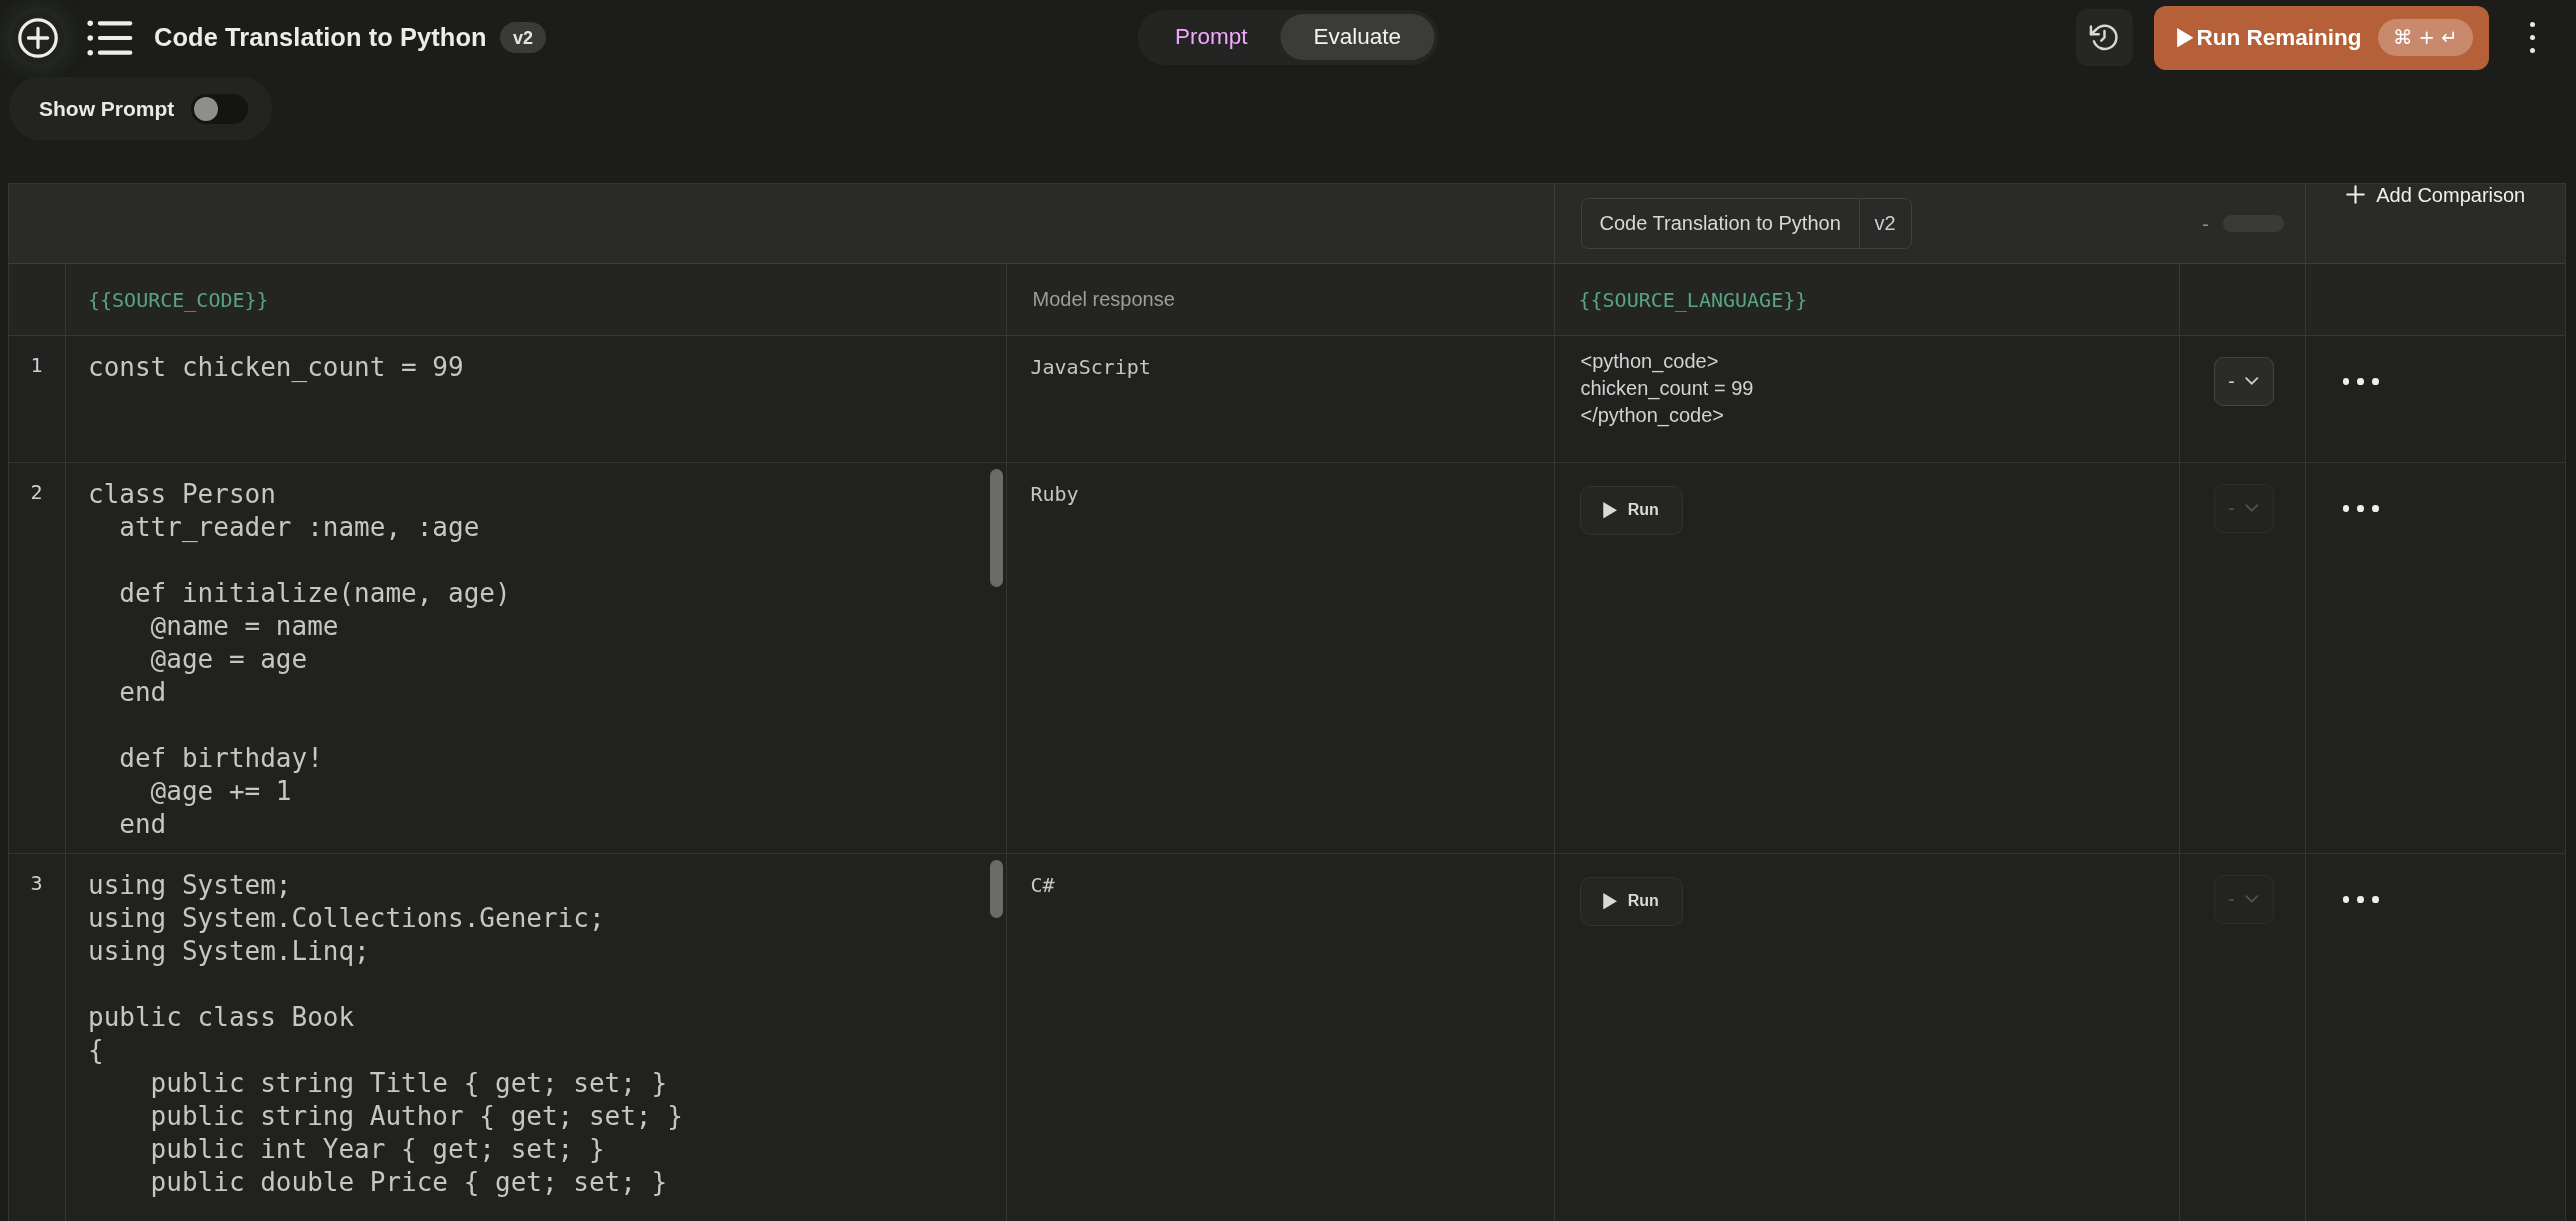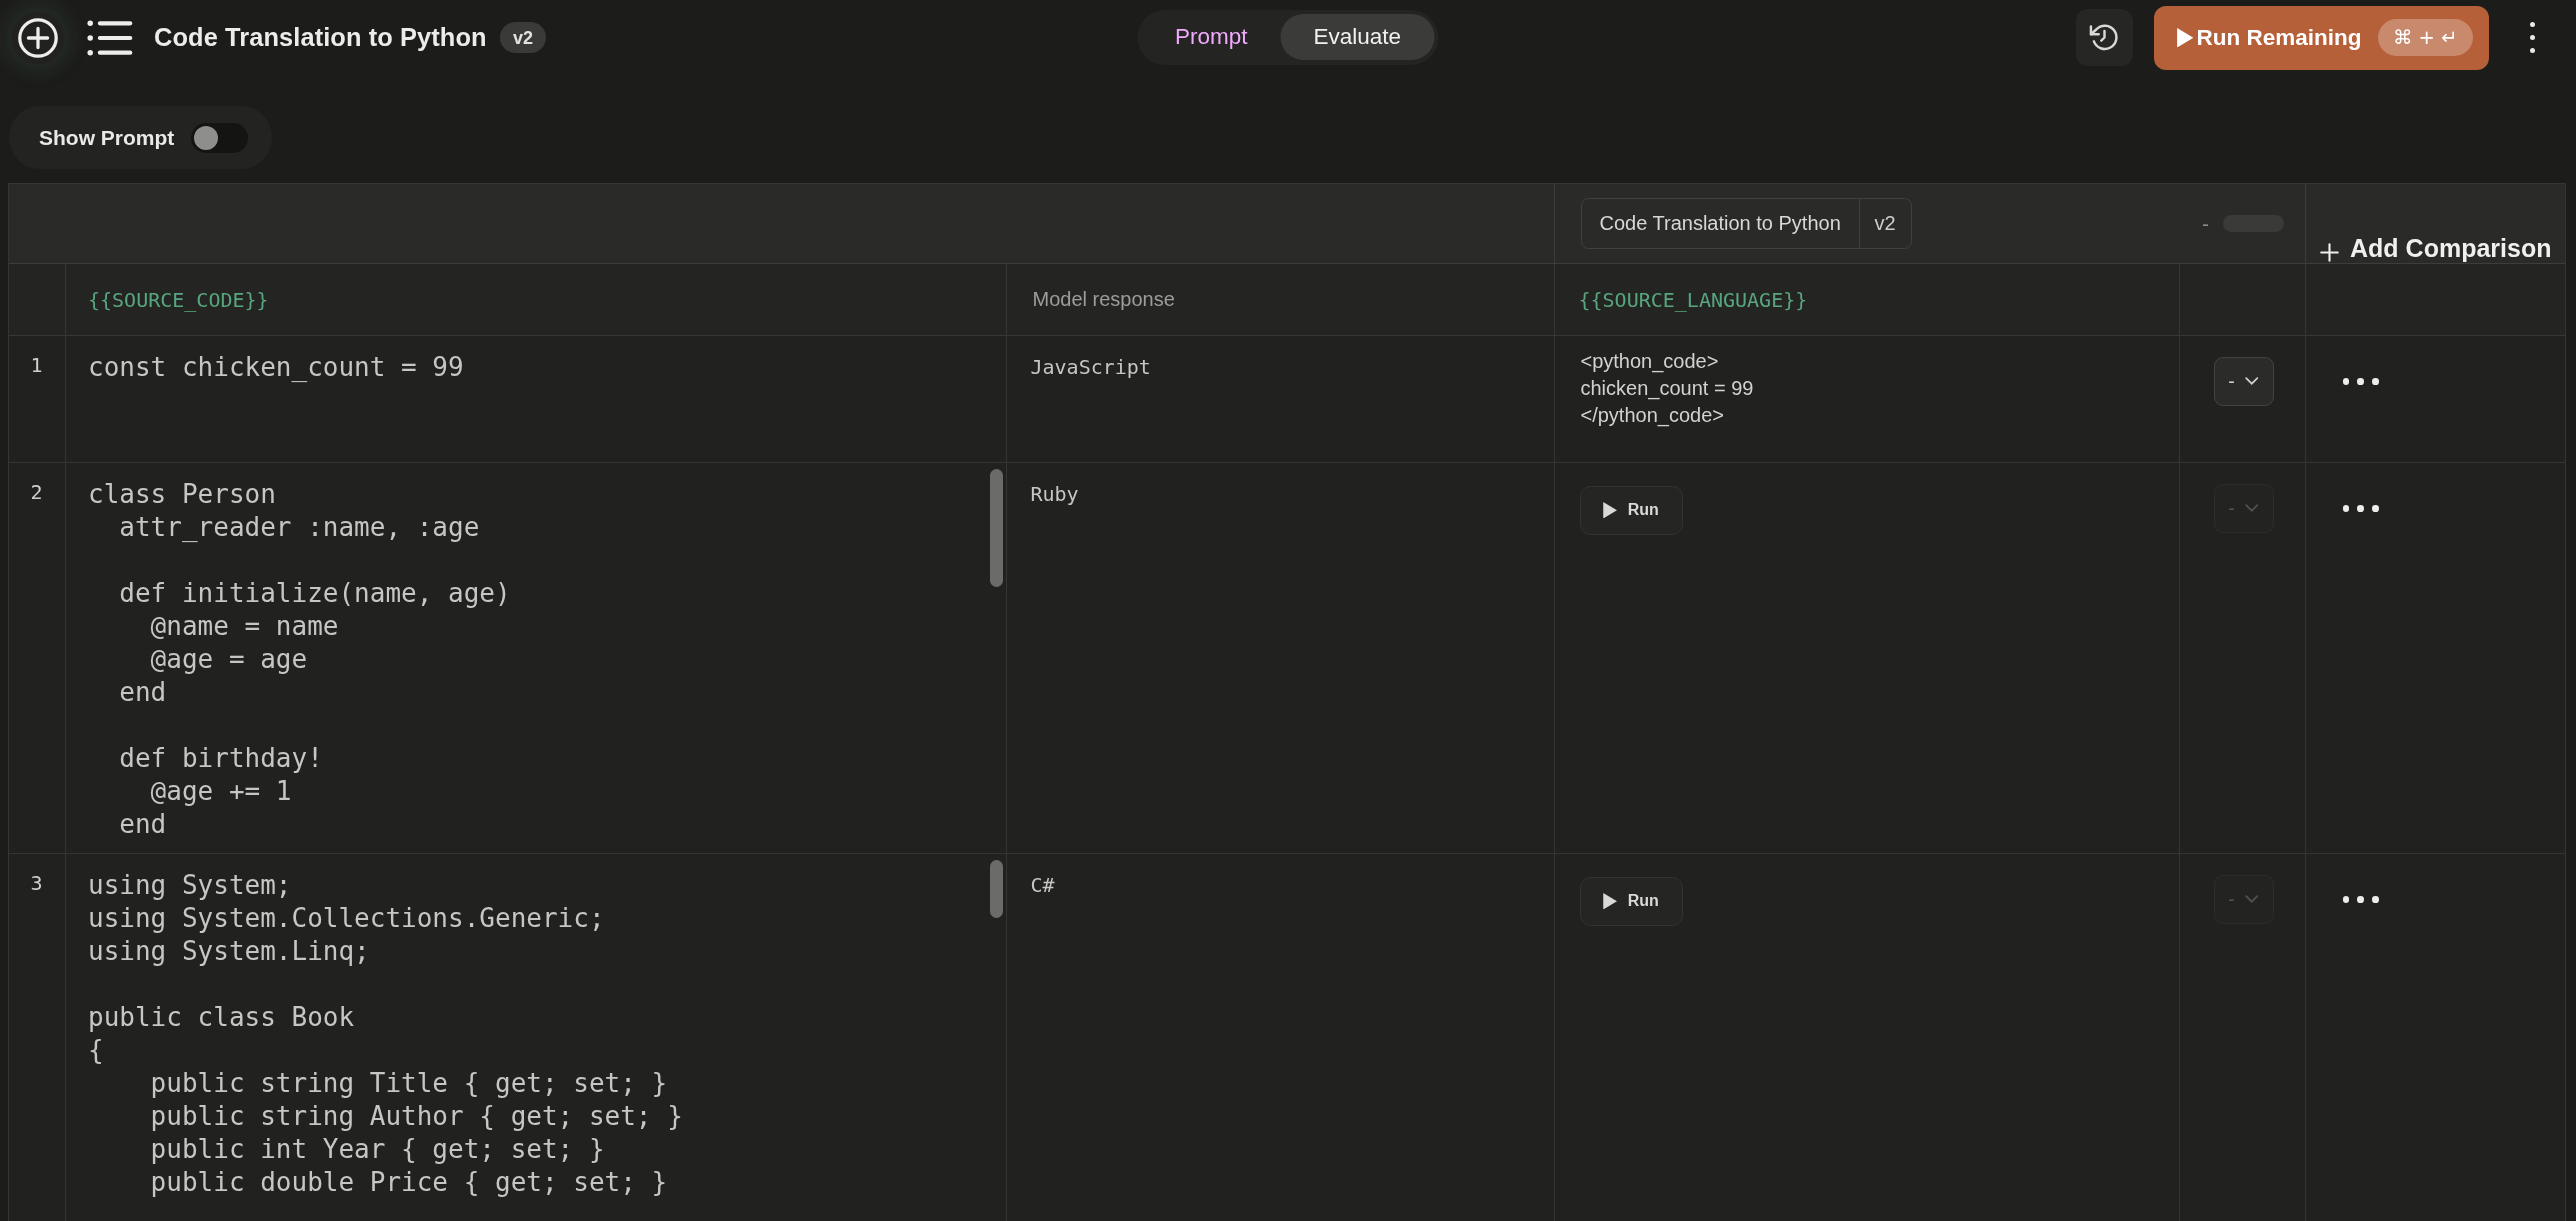--- a/index.html
+++ b/index.html
@@ -42,21 +42,21 @@
   .run-remaining{margin-left:21px;height:64px;border:none;border-radius:12px;background:var(--orange);
     color:#fff;display:flex;align-items:center;padding:0 16.5px 0 22.5px;cursor:pointer}
   .run-remaining .lbl{font-size:22.5px;font-weight:700;margin-left:3px;white-space:nowrap}
   .shortcut{margin-left:16.5px;background:rgba(255,255,255,0.26);border-radius:18.7px;height:37px;
     display:flex;align-items:center;padding:0 15px;font-size:19.5px;color:#fff;
     font-family:"DejaVu Sans",sans-serif;white-space:nowrap}
   .kebab{margin-left:27px;width:33px;height:57px;display:flex;flex-direction:column;align-items:center;justify-content:center;gap:7.5px}
   .kebab i{width:5.2px;height:5.2px;border-radius:50%;background:#e8e8e6;display:block}
 
   
-  .show-prompt{position:absolute;left:9px;top:106px;height:63px;background:#232321;border-radius:31px;
+  .show-prompt{position:absolute;left:9px;top:77px;height:63px;background:#232321;border-radius:31px;
     display:flex;align-items:center;padding:0 24px 0 30px;gap:16.5px}
   .show-prompt .sp-label{font-size:21px;font-weight:600;color:#e9e9e7;white-space:nowrap}
   .toggle{width:57px;height:30px;border-radius:15px;background:#141412;position:relative;cursor:pointer;flex:none}
   .toggle .knob{position:absolute;left:3px;top:3px;width:24px;height:24px;border-radius:50%;background:#8e8e8c}
 
   
   .tbl{position:absolute;left:7.5px;top:183px;width:2558px;height:1038px;background:var(--table-bg);
     border-top:0.7px solid var(--line);border-left:0.7px solid var(--line);border-right:0.7px solid var(--line);
     display:grid;grid-template-columns:57px 941px 548px 625px 126px 1fr;
     grid-template-rows:80px 72px 127px 391px 1fr;}
@@ -68,22 +68,22 @@
 
   .cmp-main{grid-column:4/6;display:flex;align-items:center;justify-content:space-between;
     padding:0 21px 0 26px}
   .cmp-chip{display:flex;align-items:stretch;border:0.7px solid #414140;border-radius:7.5px;height:51px;overflow:hidden}
   .cmp-chip .name{display:flex;align-items:center;padding:0 18px;font-size:20px;color:#d8d8d6;white-space:nowrap}
   .cmp-chip .vdiv{width:0.7px;background:#414140}
   .cmp-chip .ver{display:flex;align-items:center;padding:0 15px;font-size:20px;color:#cecccc}
   .cmp-score{display:flex;align-items:center;gap:13.5px}
   .cmp-score .minus{font-size:21px;color:#8a8a88}
   .cmp-score .skel{width:61px;height:16.5px;border-radius:8.2px;background:#3a3a38}
-  .add-cmp{grid-column:6/7;display:flex;align-items:flex-end;justify-content:center;gap:10.5px;
-    font-size:25px;font-weight:700;color:#f0f0ee;cursor:pointer}
+  .add-cmp{grid-column:6/7;display:flex;align-items:flex-start;justify-content:center;gap:10.5px;
+    font-size:20px;font-weight:400;color:#f0f0ee;cursor:pointer}
 
   .col-label{display:flex;align-items:center;font-family:"DejaVu Sans Mono",monospace;font-size:20px;color:var(--green)}
   .col-label.sans{font-family:"Liberation Sans",sans-serif;color:var(--txt-dim)}
 
   .num-cell{font-family:"DejaVu Sans Mono",monospace;font-size:20px;color:#cfcfcd;
     display:flex;justify-content:center;padding-top:16.5px}
   .code-cell pre{font-family:"DejaVu Sans Mono",monospace;font-size:26px;line-height:33px;color:var(--code);
     padding:15px 18px 0 22.5px;white-space:pre;overflow:hidden}
   .lang-cell{font-family:"DejaVu Sans Mono",monospace;font-size:20px;line-height:33px;color:var(--code);
     padding:15px 0 0 24px}

